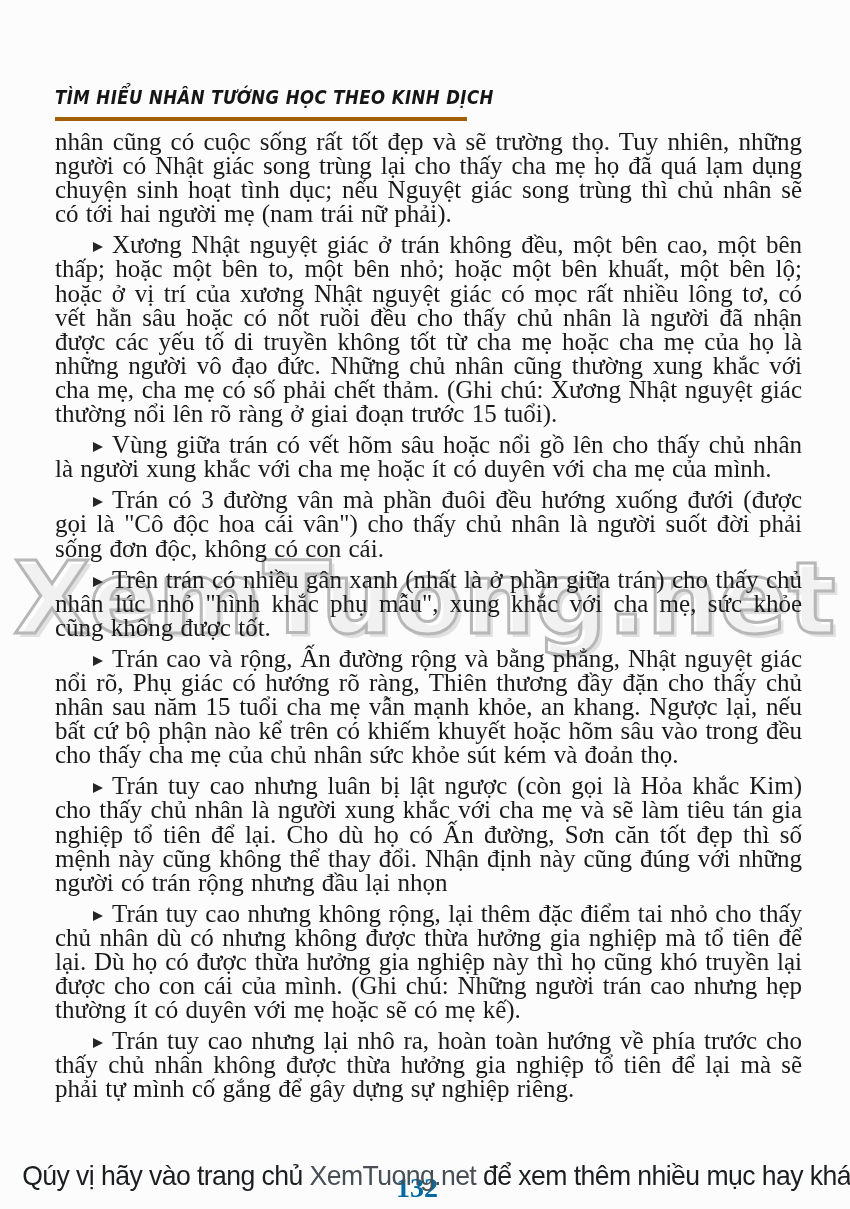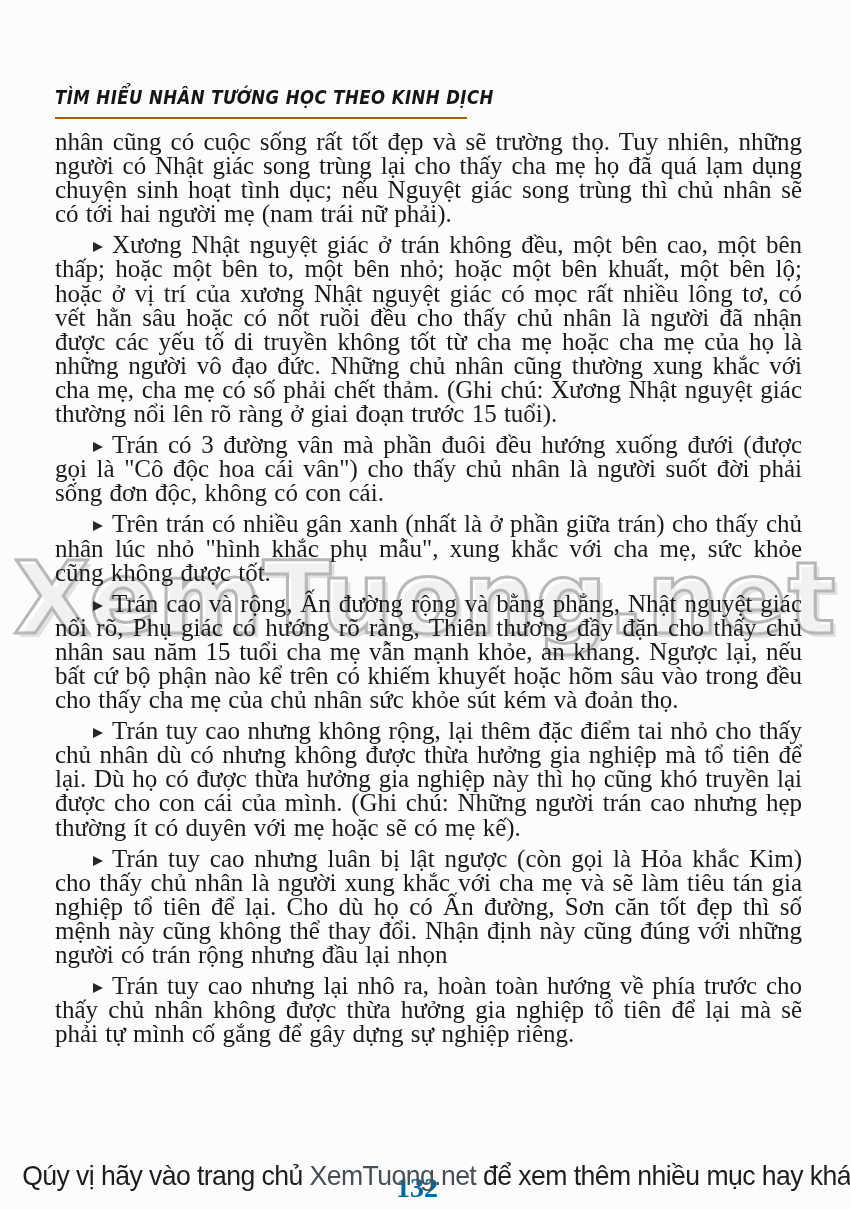--- a/index.html
+++ b/index.html
@@ -8,21 +8,21 @@
     width:850px;height:1209px;
     margin:0 auto;
     background:#fcfcfc;
     overflow:hidden;
     font-family:"Liberation Serif", serif;
     color:#1a1a1a;
   }
   
   .header{
     position:absolute;top:86px;left:55px;width:412px;
-    border-bottom:2px solid #a16207;
+    border-bottom:4px solid #a16207;
     padding-bottom:9px;
   }
   .header .title{
     display:inline-block;
     font-family:"DejaVu Sans", sans-serif;
     font-style:italic;font-weight:700;
     font-size:19px;letter-spacing:.5px;
     white-space:nowrap;
     transform:scaleX(.87);transform-origin:left center;
     color:#161616;
@@ -87,25 +87,26 @@
 
   <div class="watermark">XemTuong.net</div>
 
   <div class="header">
     <span class="title">TÌM HIỂU NHÂN TƯỚNG HỌC THEO KINH DỊCH</span>
   </div>
 
   <div class="content">
     <p class="continuation"><span>nhân cũng có cuộc sống rất tốt đẹp và sẽ trường thọ. Tuy nhiên, những người có Nhật giác song trùng lại cho thấy cha mẹ họ đã quá lạm dụng chuyện sinh hoạt tình dục; nếu Nguyệt giác song trùng thì chủ nhân sẽ có tới hai người mẹ (nam trái nữ phải).</span></p>
     <p class="bulleted"><span class="bullet"></span><span>Xương Nhật nguyệt giác ở trán không đều, một bên cao, một bên thấp; hoặc một bên to, một bên nhỏ; hoặc một bên khuất, một bên lộ; hoặc ở vị trí của xương Nhật nguyệt giác có mọc rất nhiều lông tơ, có vết hằn sâu hoặc có nốt ruồi đều cho thấy chủ nhân là người đã nhận được các yếu tố di truyền không tốt từ cha mẹ hoặc cha mẹ của họ là những người vô đạo đức. Những chủ nhân cũng thường xung khắc với cha mẹ, cha mẹ có số phải chết thảm. (Ghi chú: Xương Nhật nguyệt giác thường nổi lên rõ ràng ở giai đoạn trước 15 tuổi).</span></p>
+    <p class="bulleted"><span class="bullet"></span><span>Vùng giữa trán có vết hõm sâu hoặc nổi gồ lên cho thấy chủ nhân là người xung khắc với cha mẹ hoặc ít có duyên với cha mẹ của mình.</span></p>
     <p class="bulleted"><span class="bullet"></span><span>Trán có 3 đường vân mà phần đuôi đều hướng xuống đưới (được gọi là "Cô độc hoa cái vân") cho thấy chủ nhân là người suốt đời phải sống đơn độc, không có con cái.</span></p>
     <p class="bulleted"><span class="bullet"></span><span>Trên trán có nhiều gân xanh (nhất là ở phần giữa trán) cho thấy chủ nhân lúc nhỏ "hình khắc phụ mẫu", xung khắc với cha mẹ, sức khỏe cũng không được tốt.</span></p>
     <p class="bulleted"><span class="bullet"></span><span>Trán cao và rộng, Ấn đường rộng và bằng phẳng, Nhật nguyệt giác nổi rõ, Phụ giác có hướng rõ ràng, Thiên thương đầy đặn cho thấy chủ nhân sau năm 15 tuổi cha mẹ vẫn mạnh khỏe, an khang. Ngược lại, nếu bất cứ bộ phận nào kể trên có khiếm khuyết hoặc hõm sâu vào trong đều cho thấy cha mẹ của chủ nhân sức khỏe sút kém và đoản thọ.</span></p>
+    <p class="bulleted"><span class="bullet"></span><span>Trán tuy cao nhưng luân bị lật ngược (còn gọi là Hỏa khắc Kim) cho thấy chủ nhân là người xung khắc với cha mẹ và sẽ làm tiêu tán gia nghiệp tổ tiên để lại. Cho dù họ có Ấn đường, Sơn căn tốt đẹp thì số mệnh này cũng không thể thay đổi. Nhận định này cũng đúng với những người có trán rộng nhưng đầu lại nhọn</span></p>
     <p class="bulleted"><span class="bullet"></span><span>Trán tuy cao nhưng không rộng, lại thêm đặc điểm tai nhỏ cho thấy chủ nhân dù có nhưng không được thừa hưởng gia nghiệp mà tổ tiên để lại. Dù họ có được thừa hưởng gia nghiệp này thì họ cũng khó truyền lại được cho con cái của mình. (Ghi chú: Những người trán cao nhưng hẹp thường ít có duyên với mẹ hoặc sẽ có mẹ kế).</span></p>
-    <p class="bulleted"><span class="bullet"></span><span>Trán tuy cao nhưng luân bị lật ngược (còn gọi là Hỏa khắc Kim) cho thấy chủ nhân là người xung khắc với cha mẹ và sẽ làm tiêu tán gia nghiệp tổ tiên để lại. Cho dù họ có Ấn đường, Sơn căn tốt đẹp thì số mệnh này cũng không thể thay đổi. Nhận định này cũng đúng với những người có trán rộng nhưng đầu lại nhọn</span></p>
     <p class="bulleted"><span class="bullet"></span><span>Trán tuy cao nhưng lại nhô ra, hoàn toàn hướng về phía trước cho thấy chủ nhân không được thừa hưởng gia nghiệp tổ tiên để lại mà sẽ phải tự mình cố gắng để gây dựng sự nghiệp riêng.</span></p>
   </div>
 
   <div class="page-number">132</div>
 
   <div class="footer">
     <span class="footer-inner"><span>Qúy vị hãy vào trang chủ </span><span class="site">XemTuong.net</span><span> để xem thêm nhiều mục hay khác</span></span>
   </div>
 
 </div>

